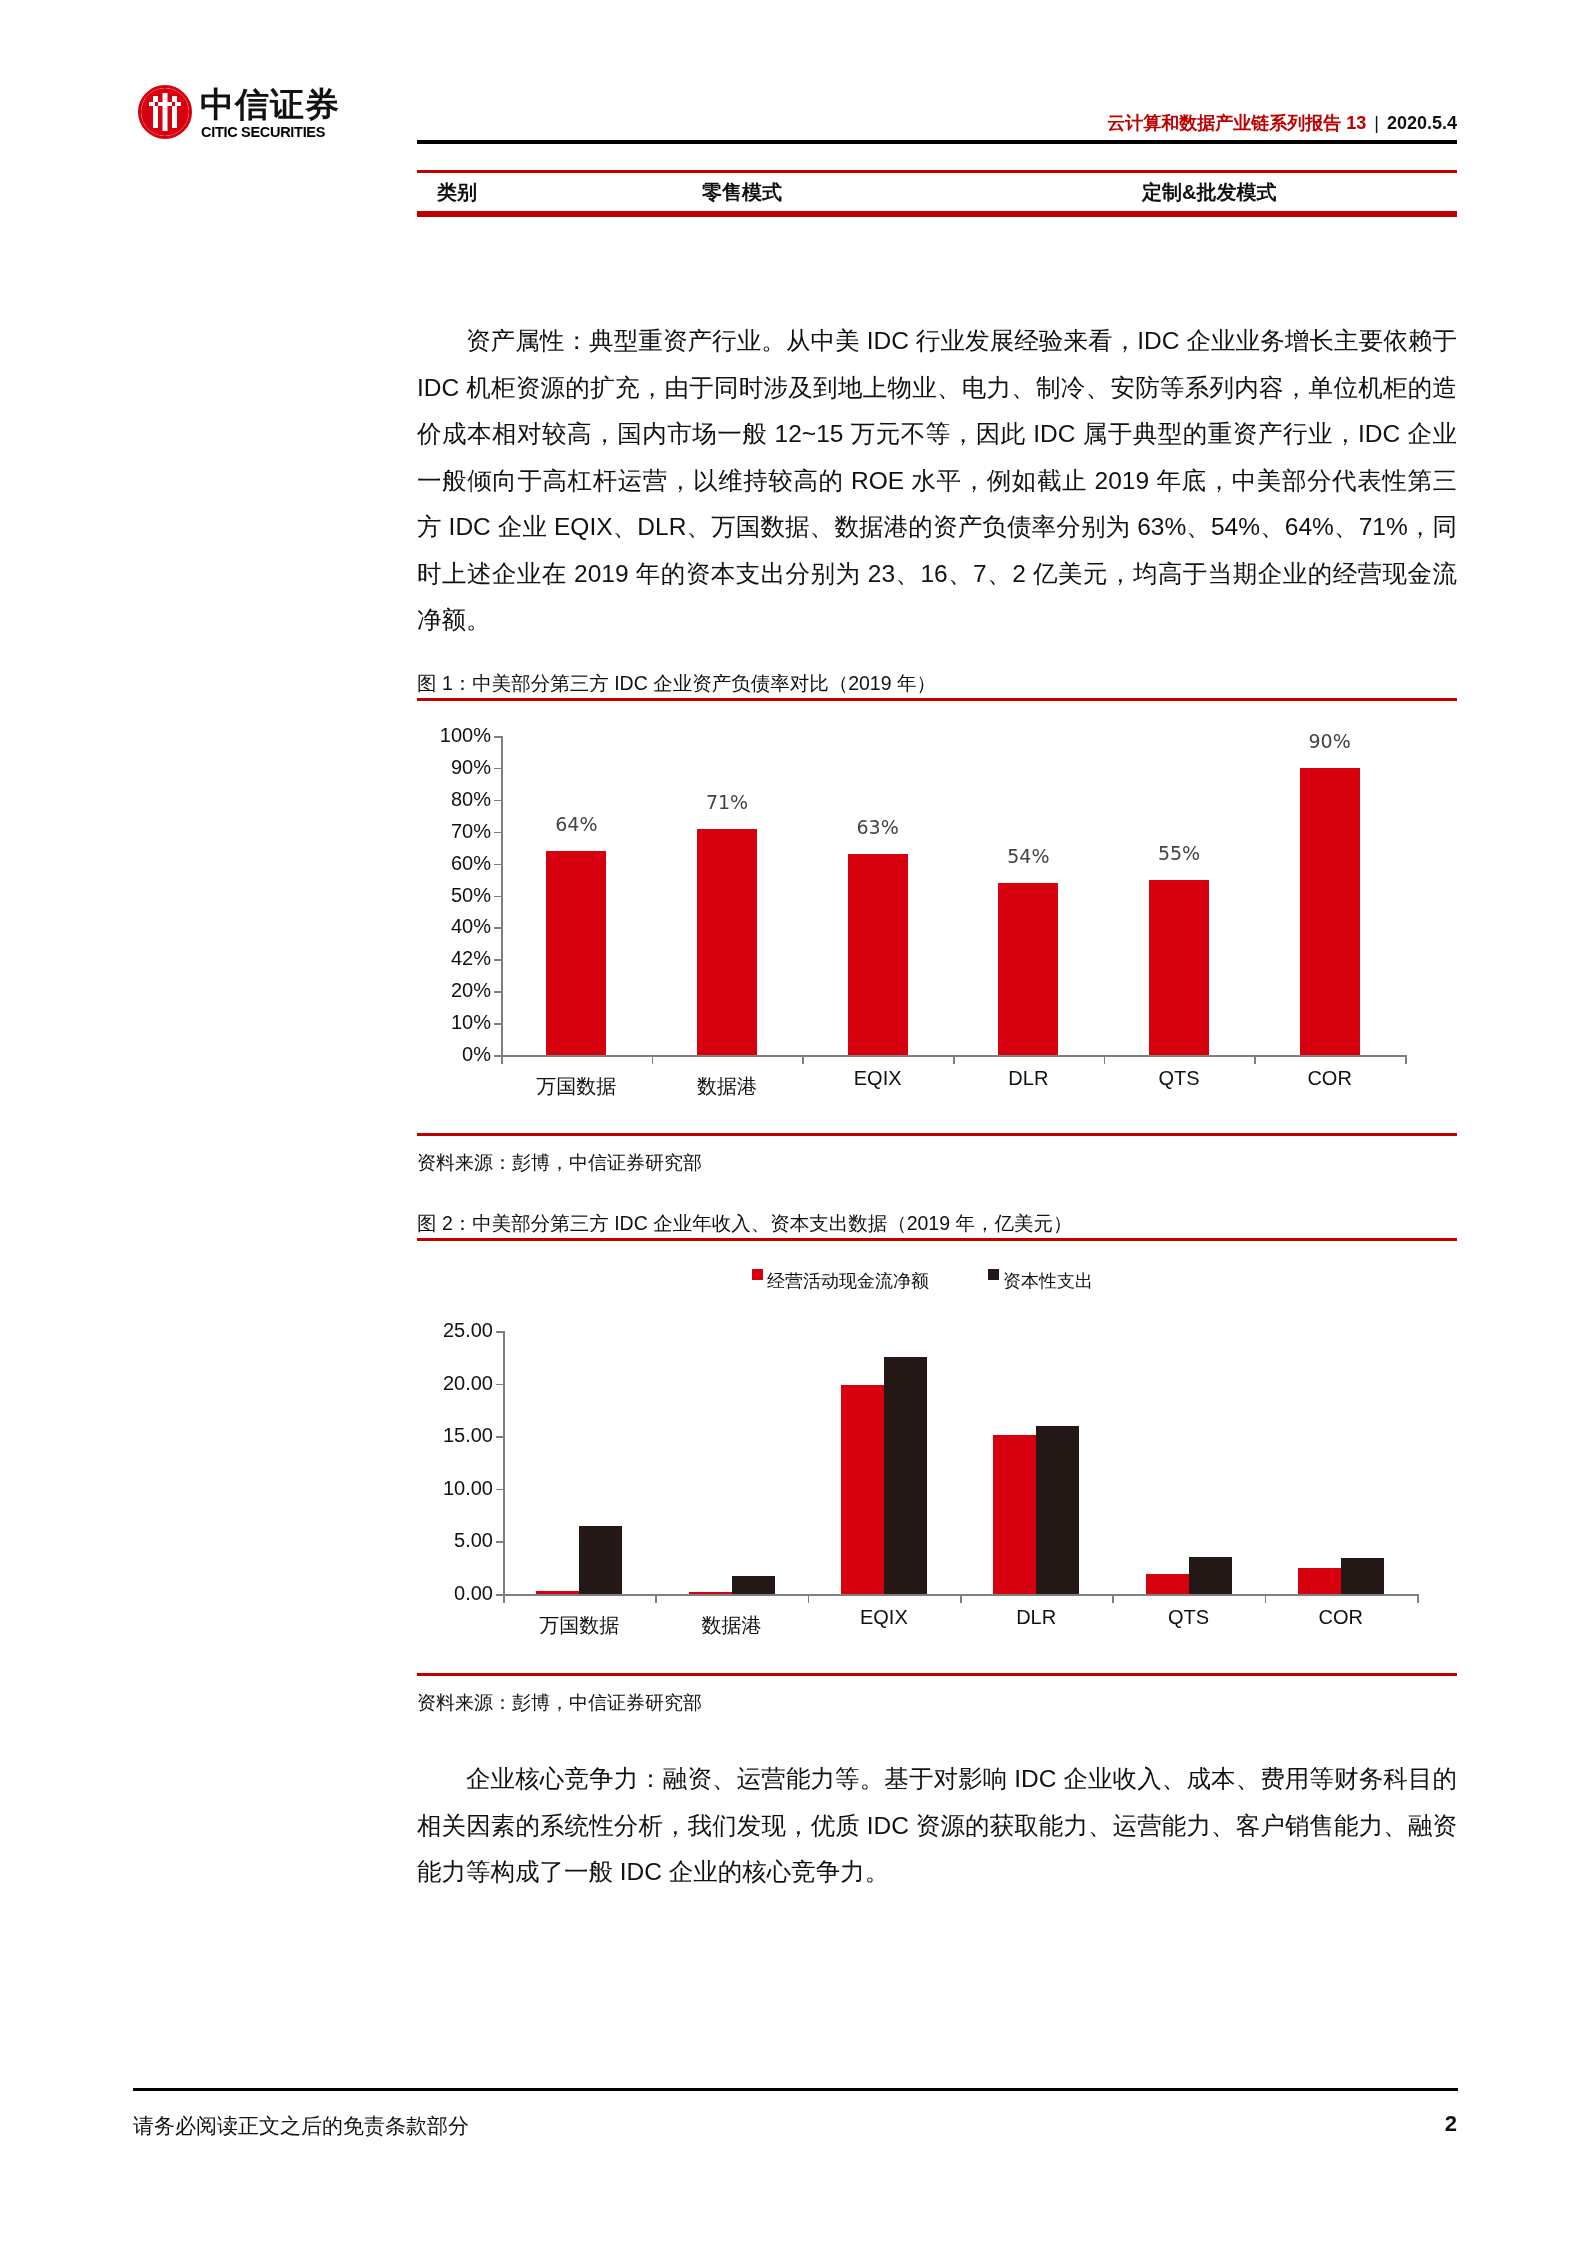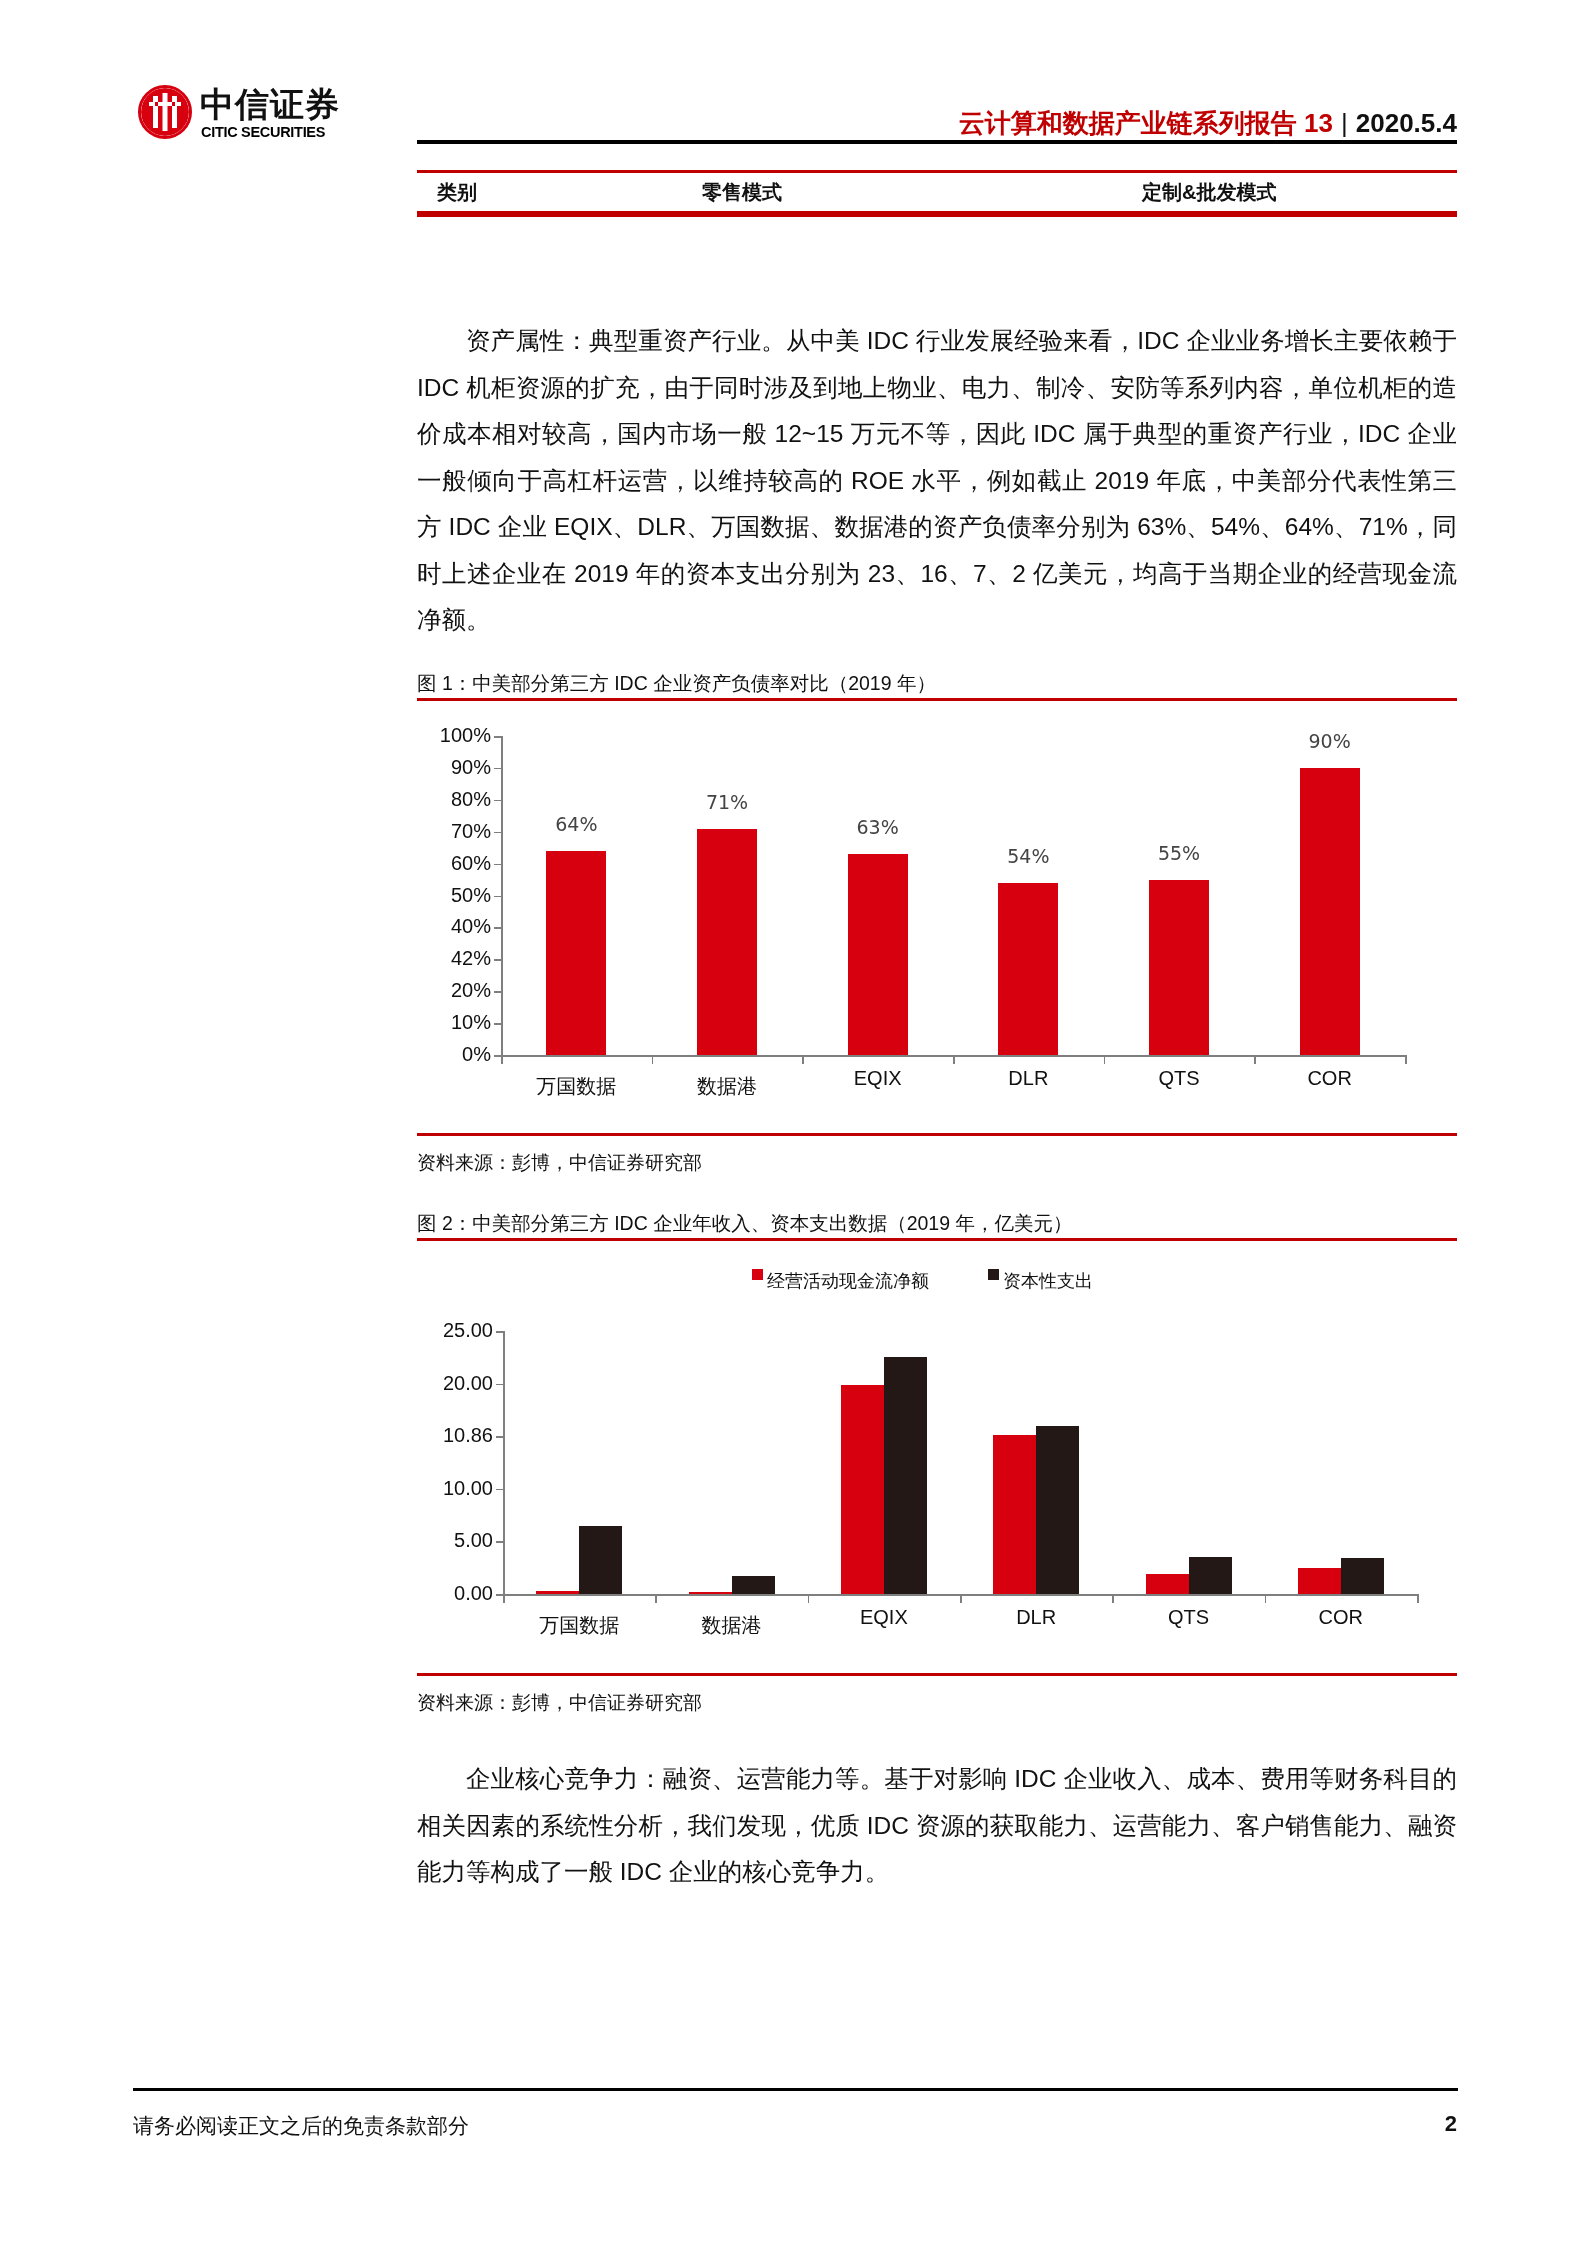--- a/index.html
+++ b/index.html
@@ -5,21 +5,21 @@
   html, body { margin:0; padding:0; background:#fff; }
   body { width:1586px; height:2244px; position:relative; overflow:hidden;
          font-family:"Liberation Sans","DejaVu Sans",sans-serif; color:#111; }
   .abs { position:absolute; }
   
   .logo-circle { left:138px; top:85px; width:54px; height:54px; border-radius:50%;
                  border:3px solid #d7000f; box-sizing:border-box; background:#fff; overflow:hidden; }
   .logo-circle svg { display:block; }
   .logo-cn { left:200px; top:86px; font-size:34px; font-weight:bold; font-family:"DejaVu Serif",serif; letter-spacing:1px; color:#111; line-height:36px; }
   .logo-en { left:201px; top:124px; font-size:14.5px; font-weight:bold; letter-spacing:-0.3px; color:#000000; line-height:16px; }
-  .report-title { right:129px; top:110px; font-size:26px; font-weight:bold; line-height:26px; white-space:nowrap; }
+  .report-title { right:129px; top:110px; font-size:18px; font-weight:bold; line-height:26px; white-space:nowrap; }
   .report-title .red { color:#c00000; }
   .report-title .sep { color:#111; margin:0 8px; font-weight:normal; }
   .header-line { left:417px; top:140px; width:1040px; height:4px; background:#000; }
   
   .tbl { left:417px; top:170px; width:1040px; }
   .tline { height:3px; background:#c00000; width:100%; }
   .trow { display:flex; height:36px; align-items:center; font-size:20px; }
   .trow.head { font-weight:bold; height:38px; }
   .c1 { width:285px; padding-left:20px; box-sizing:border-box; }
   .c2 { width:440px; }
@@ -150,21 +150,21 @@
   </div>
 <div style="position: absolute; left: 86px; top: 90px; width: 2px; height: 264px; background: rgb(127, 127, 127);"></div>
     <div style="position: absolute; left: 86px; top: 353px; width: 914px; height: 2px; background: rgb(127, 127, 127);"></div>
     <div style="position: absolute; left: 79px; top: 353px; width: 7px; height: 1.5px; background: rgb(127, 127, 127);"></div>
     <div class="axis-label" style="left: -4px; top: 341px;">0.00</div>
     <div style="position: absolute; left: 79px; top: 300.4px; width: 7px; height: 1.5px; background: rgb(127, 127, 127);"></div>
     <div class="axis-label" style="left: -4px; top: 288.4px;">5.00</div>
     <div style="position: absolute; left: 79px; top: 247.8px; width: 7px; height: 1.5px; background: rgb(127, 127, 127);"></div>
     <div class="axis-label" style="left: -4px; top: 235.8px;">10.00</div>
     <div style="position: absolute; left: 79px; top: 195.2px; width: 7px; height: 1.5px; background: rgb(127, 127, 127);"></div>
-    <div class="axis-label" style="left: -4px; top: 183.2px;">10.86</div>
+    <div class="axis-label" style="left: -4px; top: 183.2px;">15.00</div>
     <div style="position: absolute; left: 79px; top: 142.6px; width: 7px; height: 1.5px; background: rgb(127, 127, 127);"></div>
     <div class="axis-label" style="left: -4px; top: 130.6px;">20.00</div>
     <div style="position: absolute; left: 79px; top: 90px; width: 7px; height: 1.5px; background: rgb(127, 127, 127);"></div>
     <div class="axis-label" style="left: -4px; top: 78px;">25.00</div>
     <div style="position: absolute; left: 86px; top: 353px; width: 1.5px; height: 9px; background: rgb(127, 127, 127);"></div>
     <div style="position: absolute; left: 238.333px; top: 353px; width: 1.5px; height: 9px; background: rgb(127, 127, 127);"></div>
     <div style="position: absolute; left: 390.667px; top: 353px; width: 1.5px; height: 9px; background: rgb(127, 127, 127);"></div>
     <div style="position: absolute; left: 543px; top: 353px; width: 1.5px; height: 9px; background: rgb(127, 127, 127);"></div>
     <div style="position: absolute; left: 695.333px; top: 353px; width: 1.5px; height: 9px; background: rgb(127, 127, 127);"></div>
     <div style="position: absolute; left: 847.667px; top: 353px; width: 1.5px; height: 9px; background: rgb(127, 127, 127);"></div>

